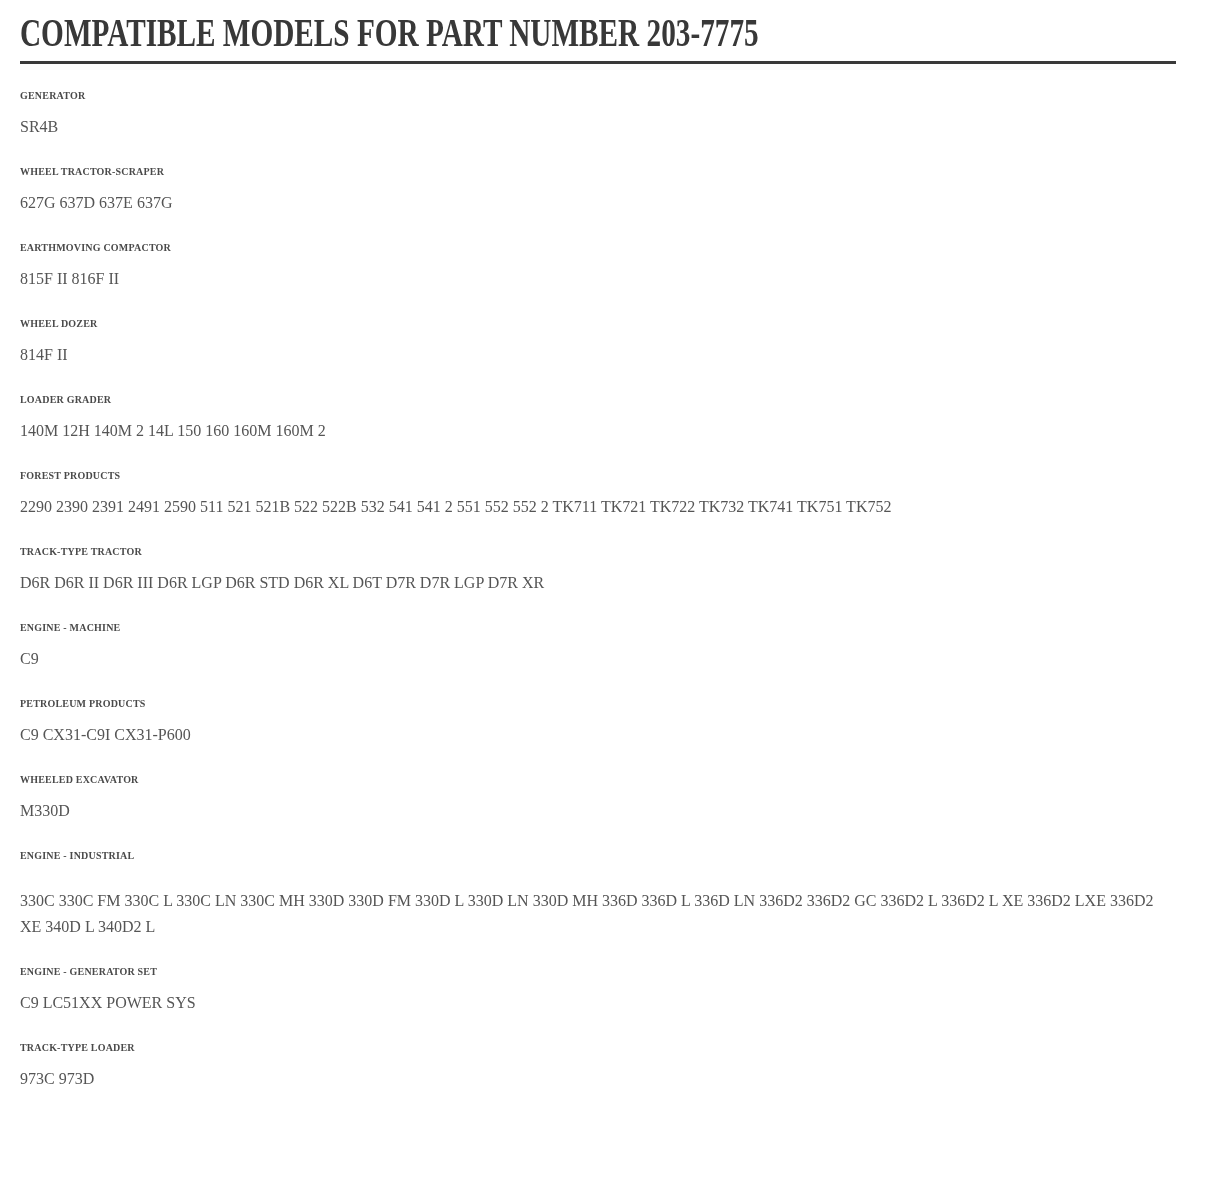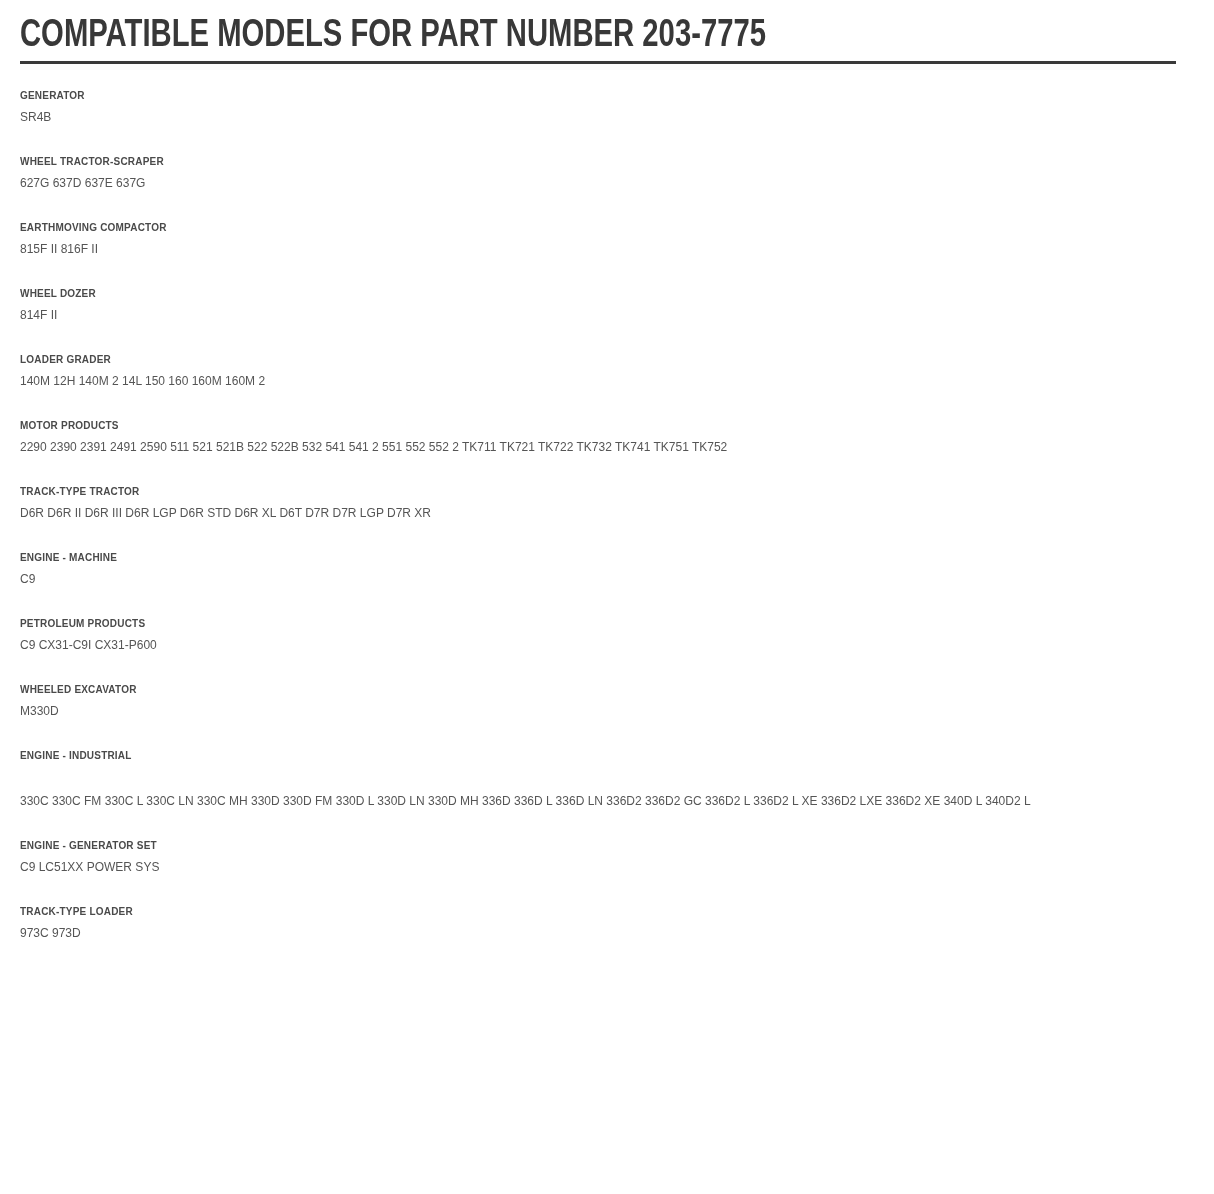--- a/index.html
+++ b/index.html
@@ -13,20 +13,21 @@
   html,body{
     width:1214px;
     background:var(--bg);
     font-family:"Liberation Sans", sans-serif;
   }
   .page{
     width:1198px;
     min-height:1194px;
     padding:0 22px 14px 20px;
     background:var(--bg);
+    font-family:Liberation Serif, serif;
   }
   .title{
     padding-top:13px;
     padding-bottom:6px;
     border-bottom:3px solid var(--rule-color);
     line-height:40px;
     white-space:nowrap;
     overflow:visible;
   }
   .title-text{
@@ -42,21 +43,22 @@
     margin-top:24px;
   }
   .category{
     font-size:10px;
     line-height:16px;
     font-weight:700;
     letter-spacing:0.2px;
     color:var(--category-color);
   }
   .models{
-    font-size:12px;
+    margin-top:10px;
+    font-size:16px;
     line-height:26px;
     font-weight:400;
     color:var(--models-color);
   }
 </style>
 </head>
 <body>
 
 <div class="page">
   <h1 class="title">
@@ -82,21 +84,21 @@
     <h2 class="category">WHEEL DOZER</h2>
     <p class="models">814F II</p>
   </section>
 
   <section class="section">
     <h2 class="category">LOADER GRADER</h2>
     <p class="models">140M 12H 140M 2 14L 150 160 160M 160M 2</p>
   </section>
 
   <section class="section">
-    <h2 class="category">MOTOR PRODUCTS</h2>
+    <h2 class="category">FOREST PRODUCTS</h2>
     <p class="models">2290 2390 2391 2491 2590 511 521 521B 522 522B 532 541 541 2 551 552 552 2 TK711 TK721 TK722 TK732 TK741 TK751 TK752</p>
   </section>
 
   <section class="section">
     <h2 class="category">TRACK-TYPE TRACTOR</h2>
     <p class="models">D6R D6R II D6R III D6R LGP D6R STD D6R XL D6T D7R D7R LGP D7R XR</p>
   </section>
 
   <section class="section">
     <h2 class="category">ENGINE - MACHINE</h2>

